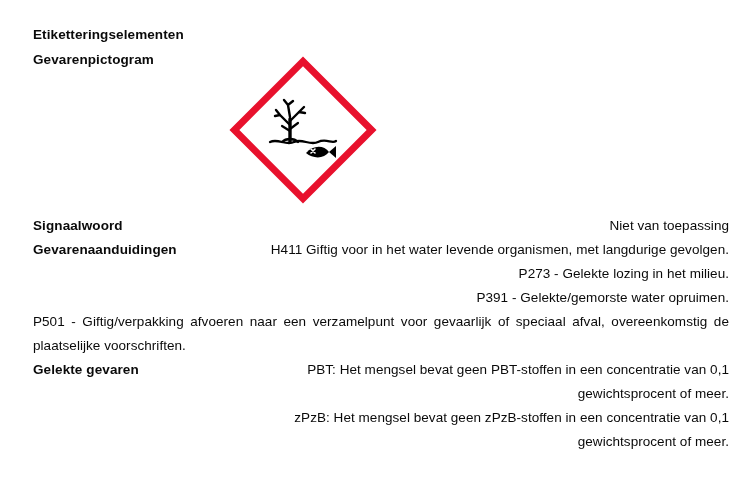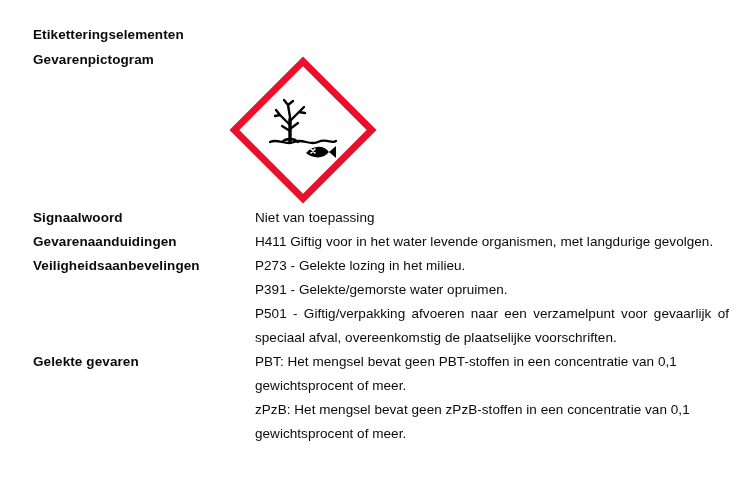--- a/index.html
+++ b/index.html
@@ -58,21 +58,21 @@
     display: flex;
     align-items: center;
     justify-content: center;
   }
   .ghs-inner svg {
     display: block;
   }
 
   
   .rows {
-    margin-top: 10px;
+    margin-top: 18px;
   }
   .row {
     display: flex;
     align-items: flex-start;
   }
   .row .label {
     width: 222px;
     flex: 0 0 222px;
     font-size: 13.5px;
     font-weight: bold;
@@ -80,20 +80,21 @@
     letter-spacing: 0.1px;
   }
   .row .value {
     flex: 1 1 auto;
     font-size: 13.5px;
     line-height: 24px;
     letter-spacing: 0.05px;
   }
   .value p {
     margin: 0;
+    text-align: right;
   }
   .value p.justify {
     text-align: justify;
     text-align-last: left;
   }
 </style>
 </head>
 <body>
 
 <div class="sheet">
@@ -137,21 +138,20 @@
     </div>
 
     <div class="row">
       <div class="label">Gevarenaanduidingen</div>
       <div class="value">
         <p>H411 Giftig voor in het water levende organismen, met langdurige gevolgen.</p>
       </div>
     </div>
 
     <div class="row">
-      <div class="label">Veiligheidsaanbevelingen</div>
       <div class="value">
         <p>P273 - Gelekte lozing in het milieu.</p>
         <p>P391 - Gelekte/gemorste water opruimen.</p>
         <p class="justify">P501 - Giftig/verpakking afvoeren naar een verzamelpunt voor gevaarlijk of speciaal afval, overeenkomstig de plaatselijke voorschriften.</p>
       </div>
     </div>
 
     <div class="row">
       <div class="label">Gelekte gevaren</div>
       <div class="value">

